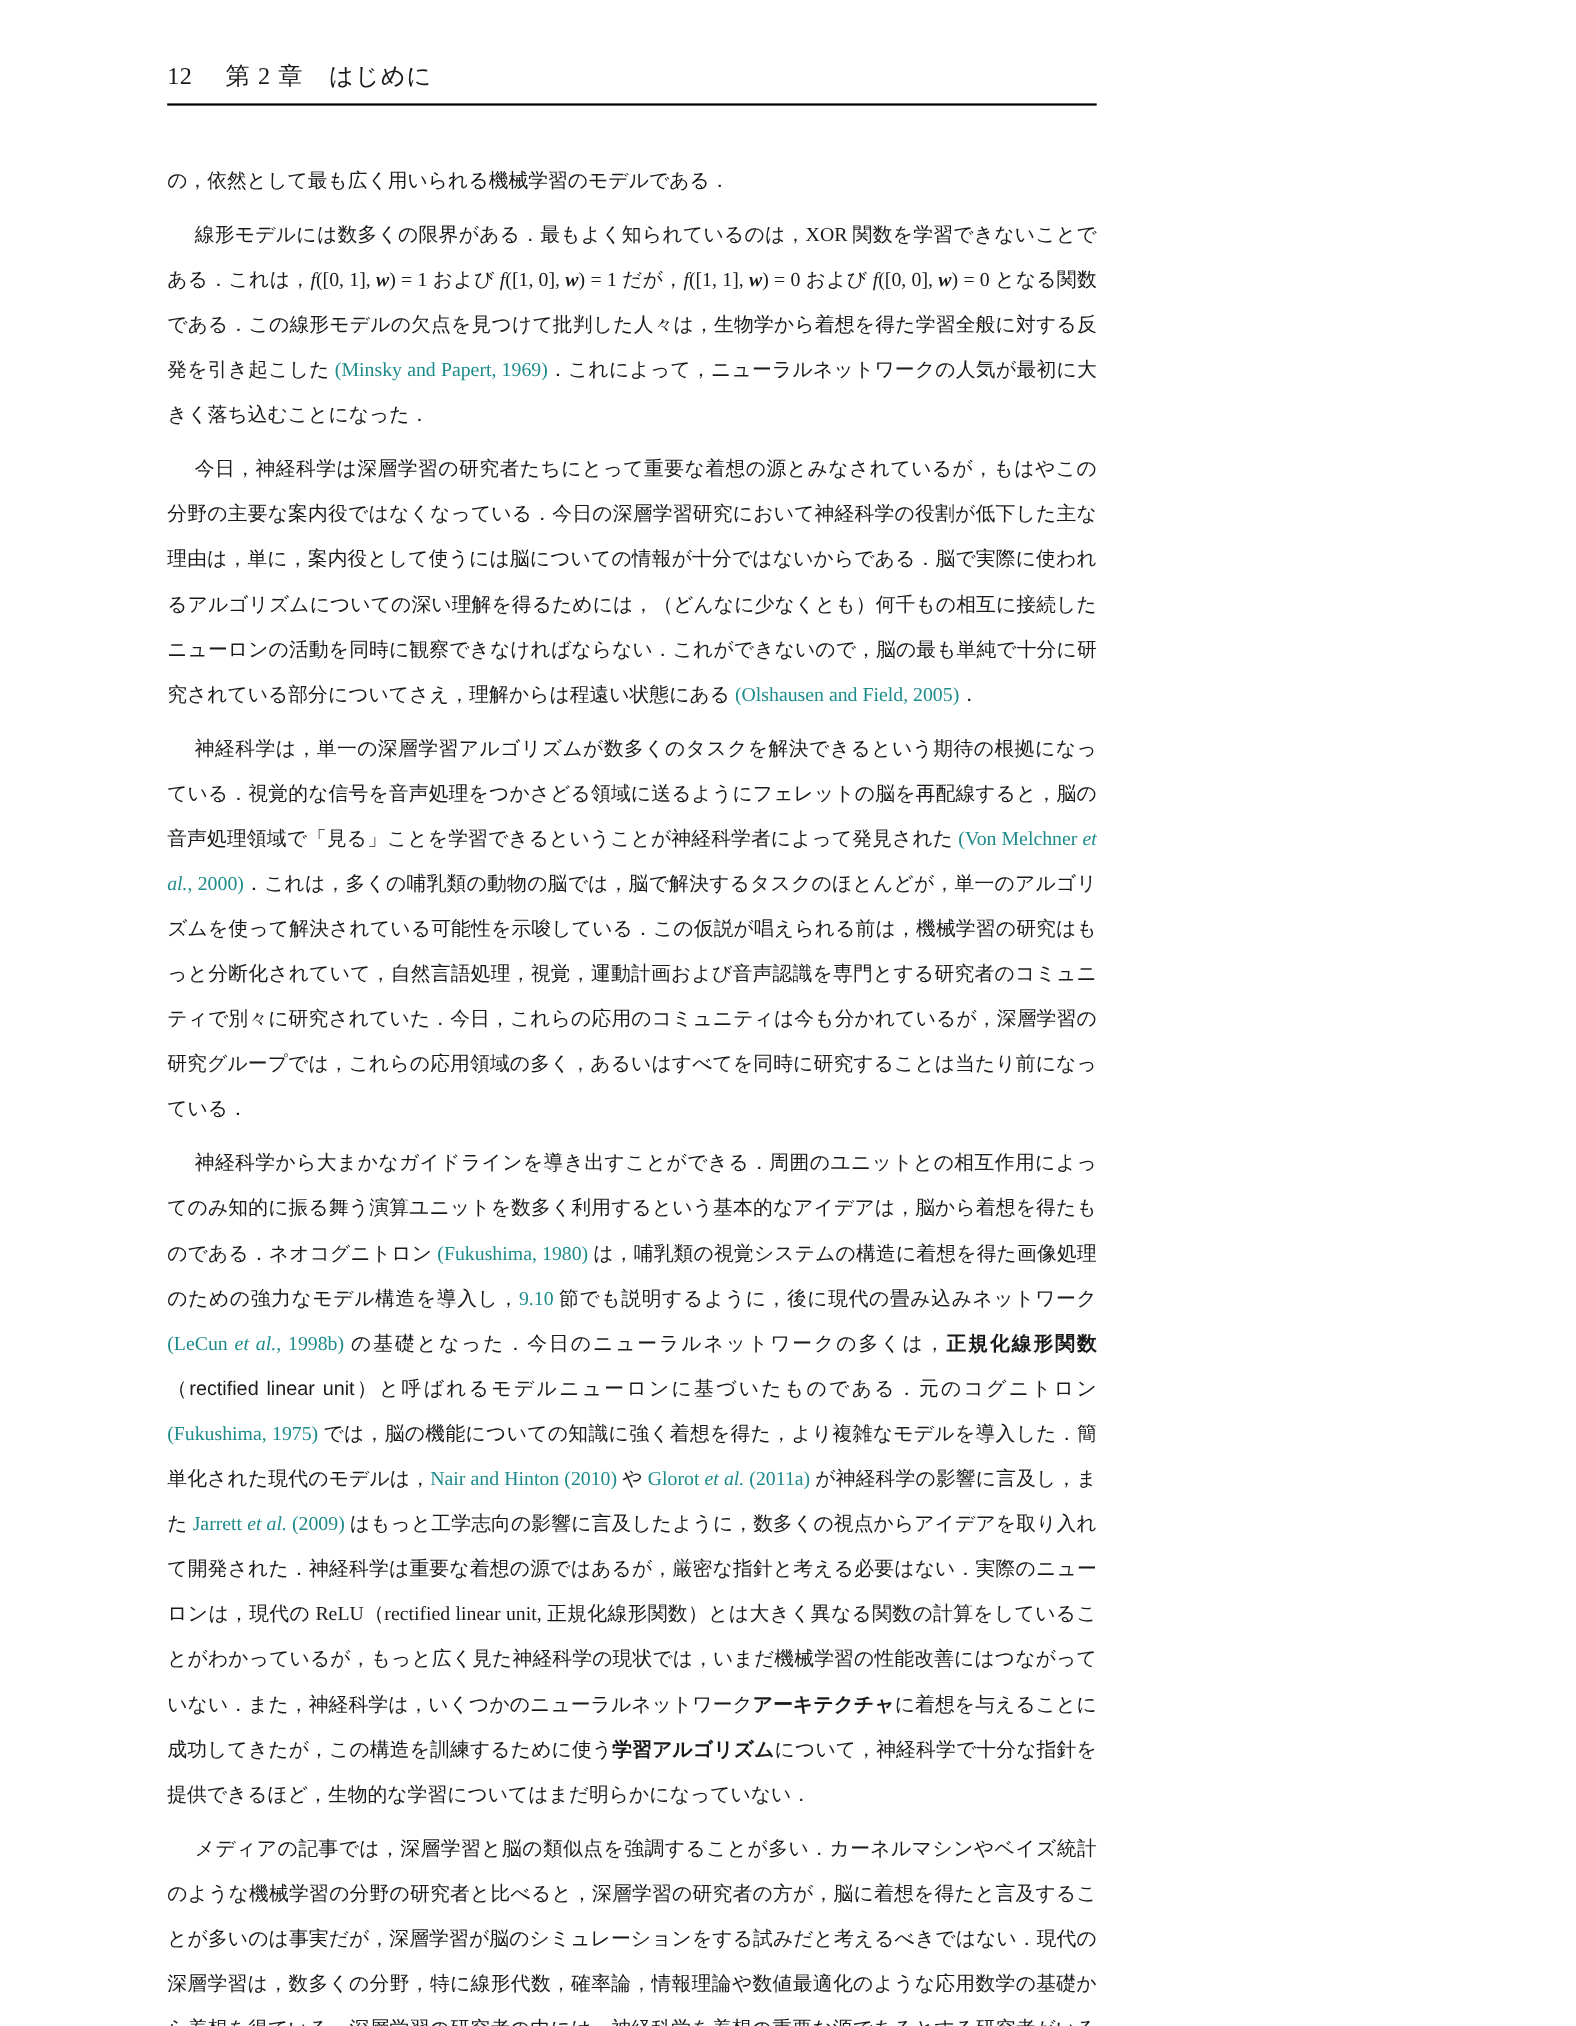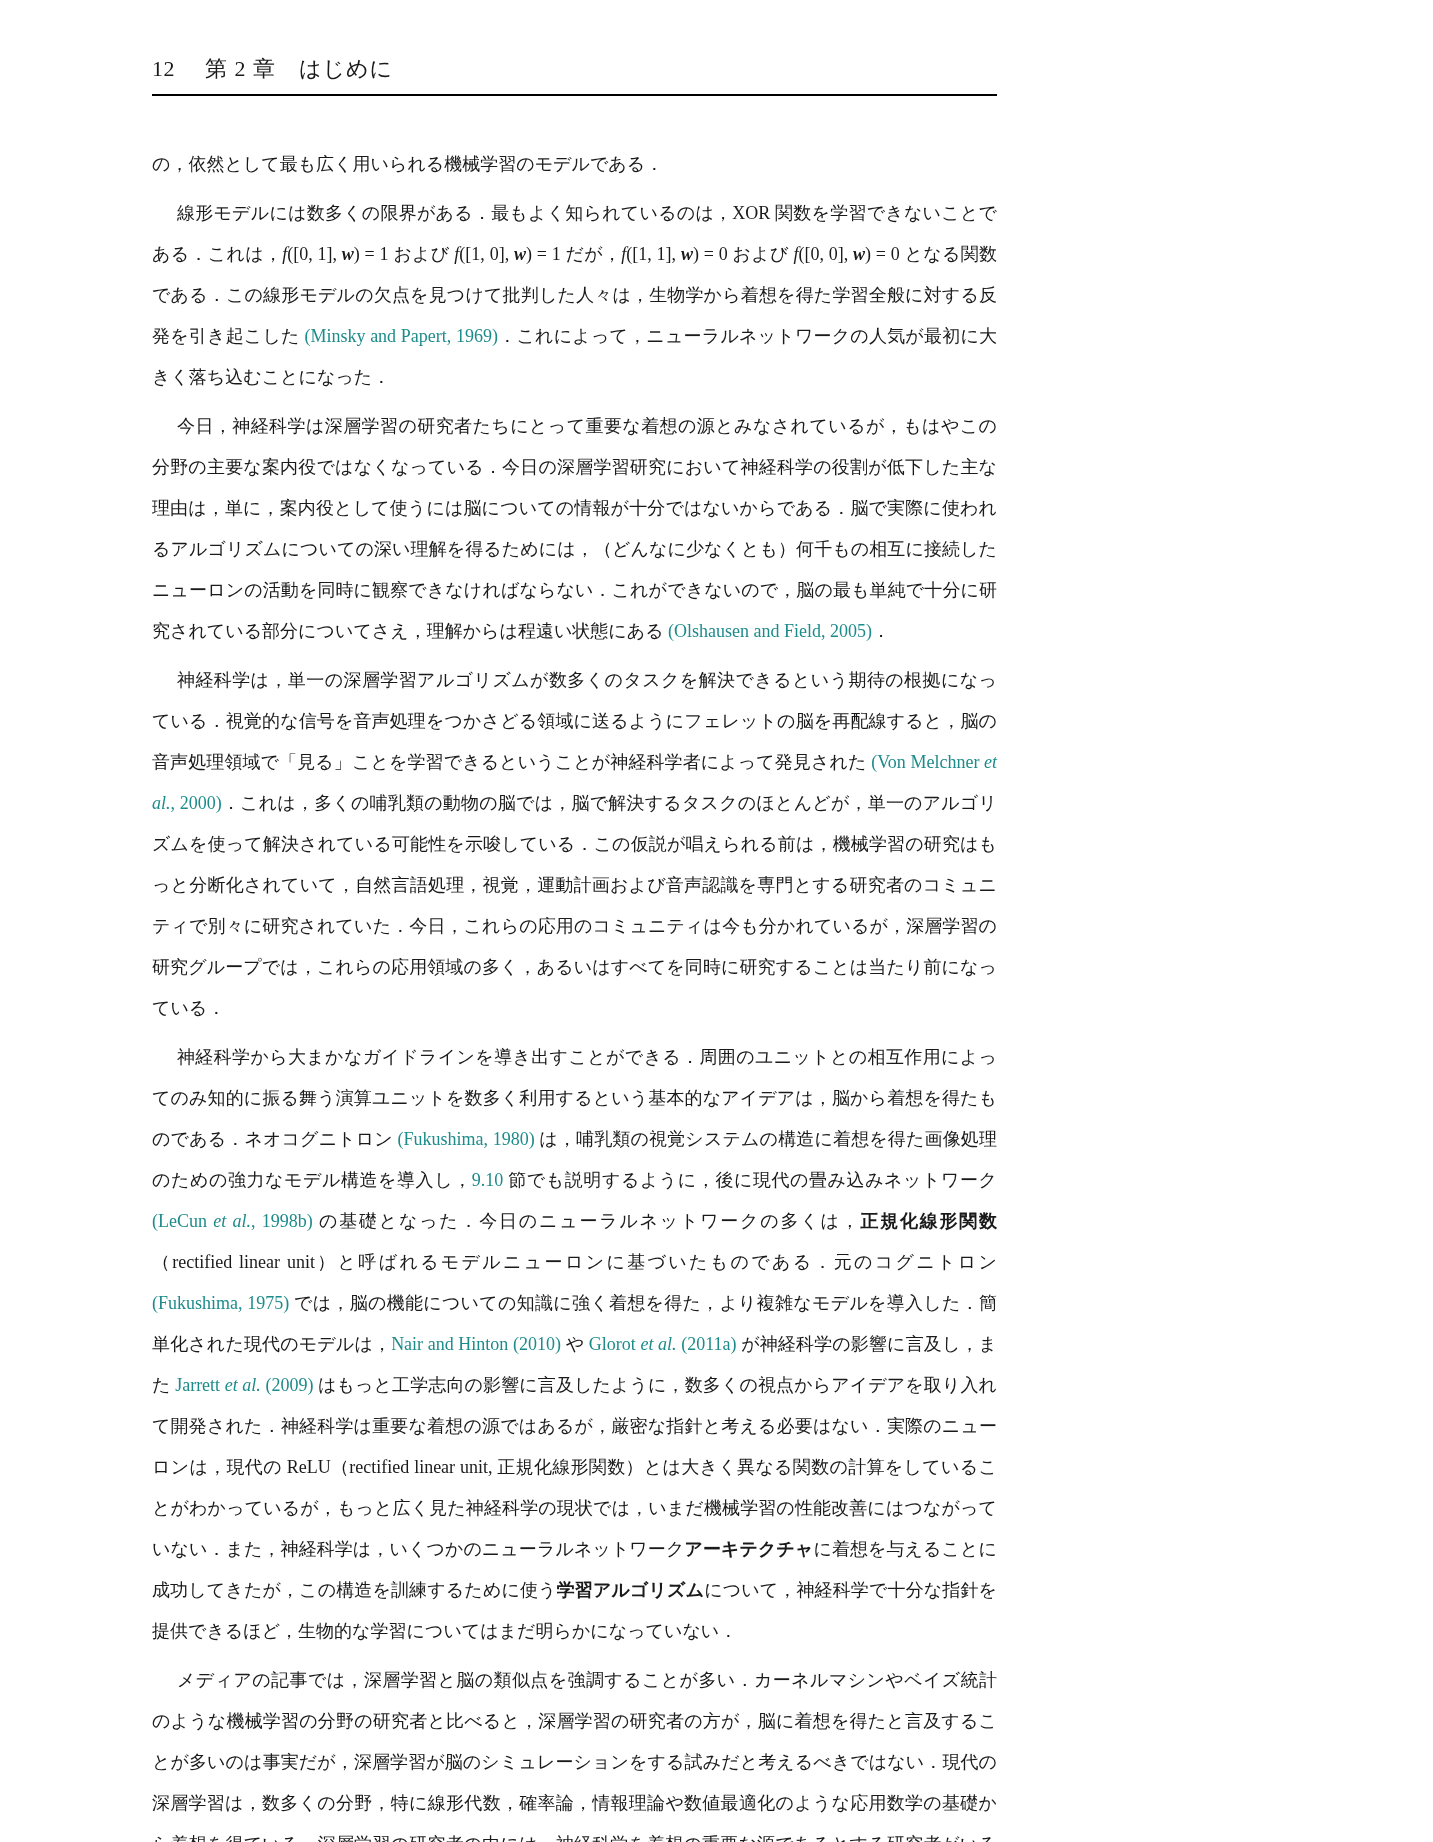--- a/index.html
+++ b/index.html
@@ -35,21 +35,21 @@
   }
   .para + .para { margin-top: 8px; }
   .para.indent { text-indent: 25px; }
   .t-n  {}
   .t-c  { color: var(--cite); }
   .t-ci { color: var(--cite); font-style: italic; }
   .t-mi { font-style: italic; }
   .t-m  {}
   .t-mb { font-style: italic; font-weight: bold; }
   .t-b  { font-family: "Liberation Sans", "DejaVu Sans", sans-serif; font-weight: 700; }
-  .t-g  { font-family: Liberation Serif, serif; }
+  .t-g  { font-family: Liberation Sans, sans-serif; }
 </style>
 </head>
 <body>
 
 <div class="page">
   <div class="header">
     <span class="page-num">12</span>
     <span class="chapter">第 2 章　はじめに</span>
   </div>
   <div class="body-text">

